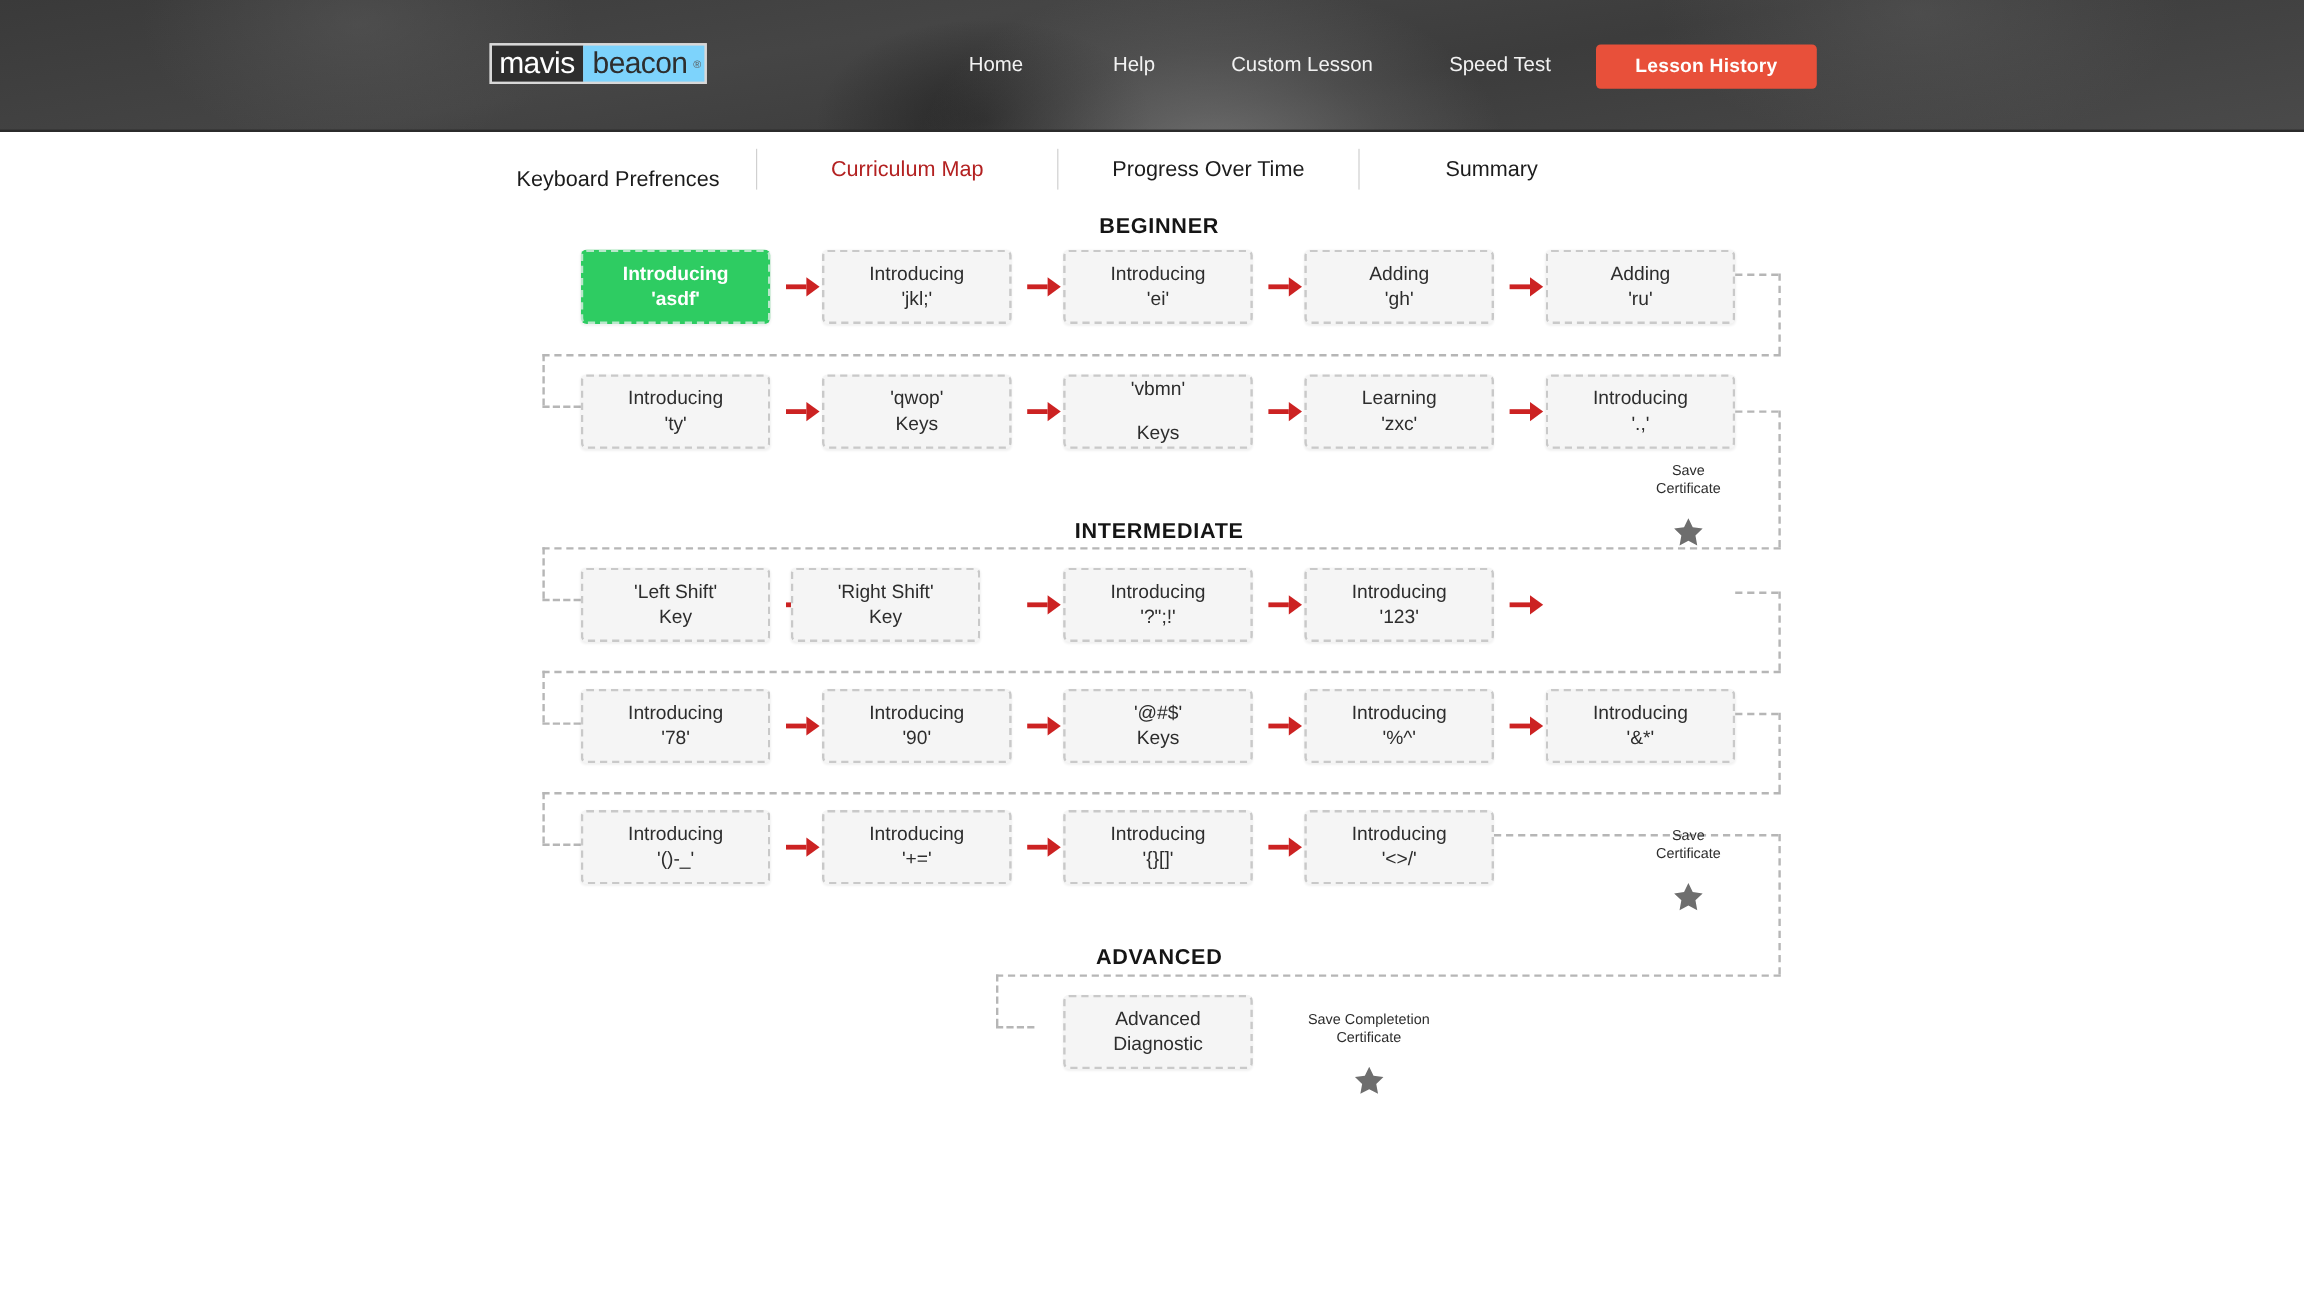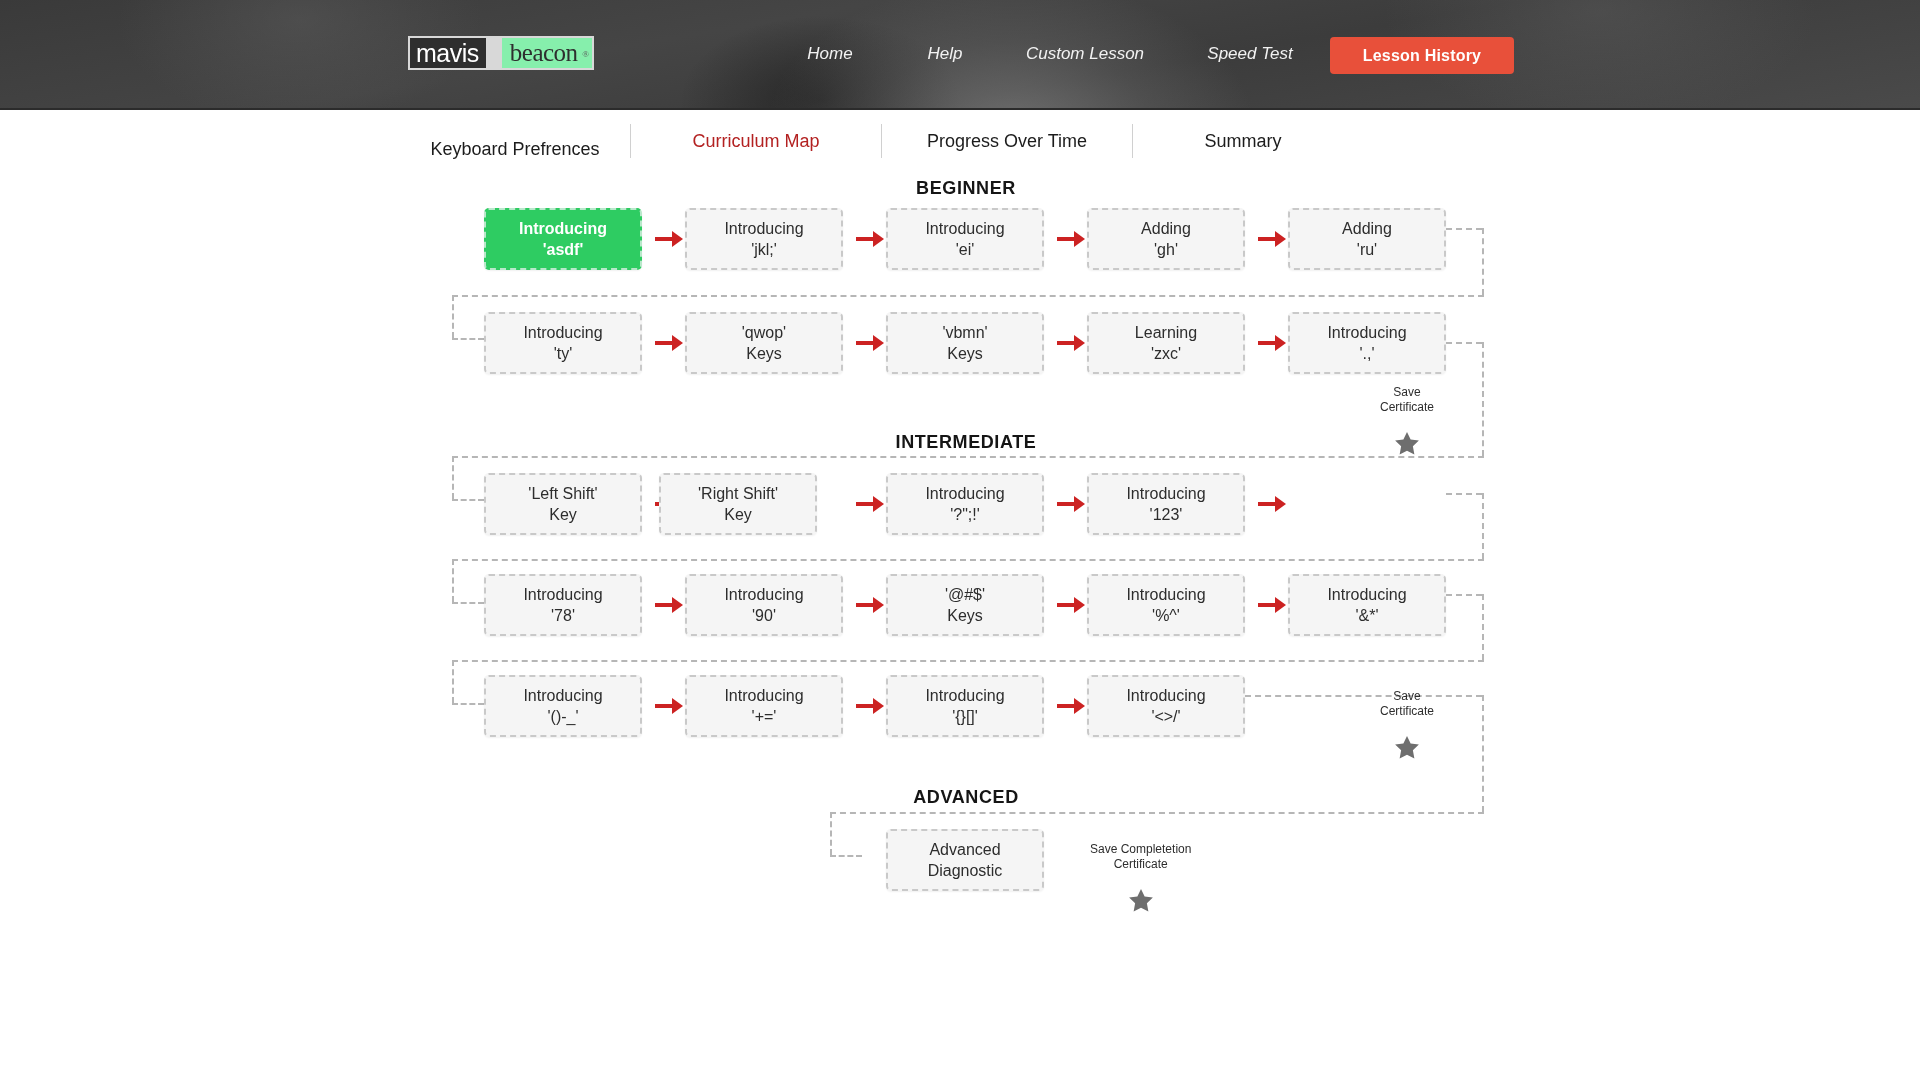--- a/index.html
+++ b/index.html
@@ -53,46 +53,44 @@
   .logo-left {
     background: #2e2e2e;
     color: #ffffff;
     font-size: 25px;
     line-height: 30px;
     padding: 0 7px 0 6px;
     letter-spacing: -0.5px;
     font-family: "Liberation Sans", sans-serif;
   }
   .logo-right {
-    background: #86efac;
+    background: #7dd3fc;
     color: #2e2e2e;
     font-size: 25px;
     line-height: 30px;
     padding: 0 14px 0 8px;
     letter-spacing: -0.5px;
     position: relative;
-    font-family: Liberation Serif, serif;
-    margin-left: 16px;
+    font-family: Liberation Sans, sans-serif;
   }
   .logo-reg {
     position: absolute;
     right: 3px;
     top: 1px;
     font-size: 9px;
     color: #5a5a5a;
   }
 
   .nav {
     position: absolute;
     left: 770px;
     top: 44px;
     display: flex;
     align-items: center;
     gap: 0px;
-    font-style: italic;
   }
   .nav-item {
     color: #f2f2f2;
     font-size: 17px;
     line-height: 20px;
     cursor: pointer;
     white-space: nowrap;
     text-align: center;
   }
   .nav-item.i0 { width: 120px; }
@@ -338,21 +336,21 @@
         <span class="head"></span>
       </div>
     <div class="node" style="left:685px; top:140px;">
       <span class="l1">'qwop'</span>
       <span class="l2">Keys</span>
     </div>
     <div class="arrow" style="left:856px; top:162px;">
         <span class="shaft"></span>
         <span class="head"></span>
       </div>
-    <div class="node" style="left:886px; top:140px;">
+    <div class="node" style="left:886px; top:140px;justify-content:space-between;">
       <span class="l1">'vbmn'</span>
       <span class="l2">Keys</span>
     </div>
     <div class="arrow" style="left:1057px; top:162px;">
         <span class="shaft"></span>
         <span class="head"></span>
       </div>
     <div class="node" style="left:1087px; top:140px;">
       <span class="l1">Learning</span>
       <span class="l2">'zxc'</span>

